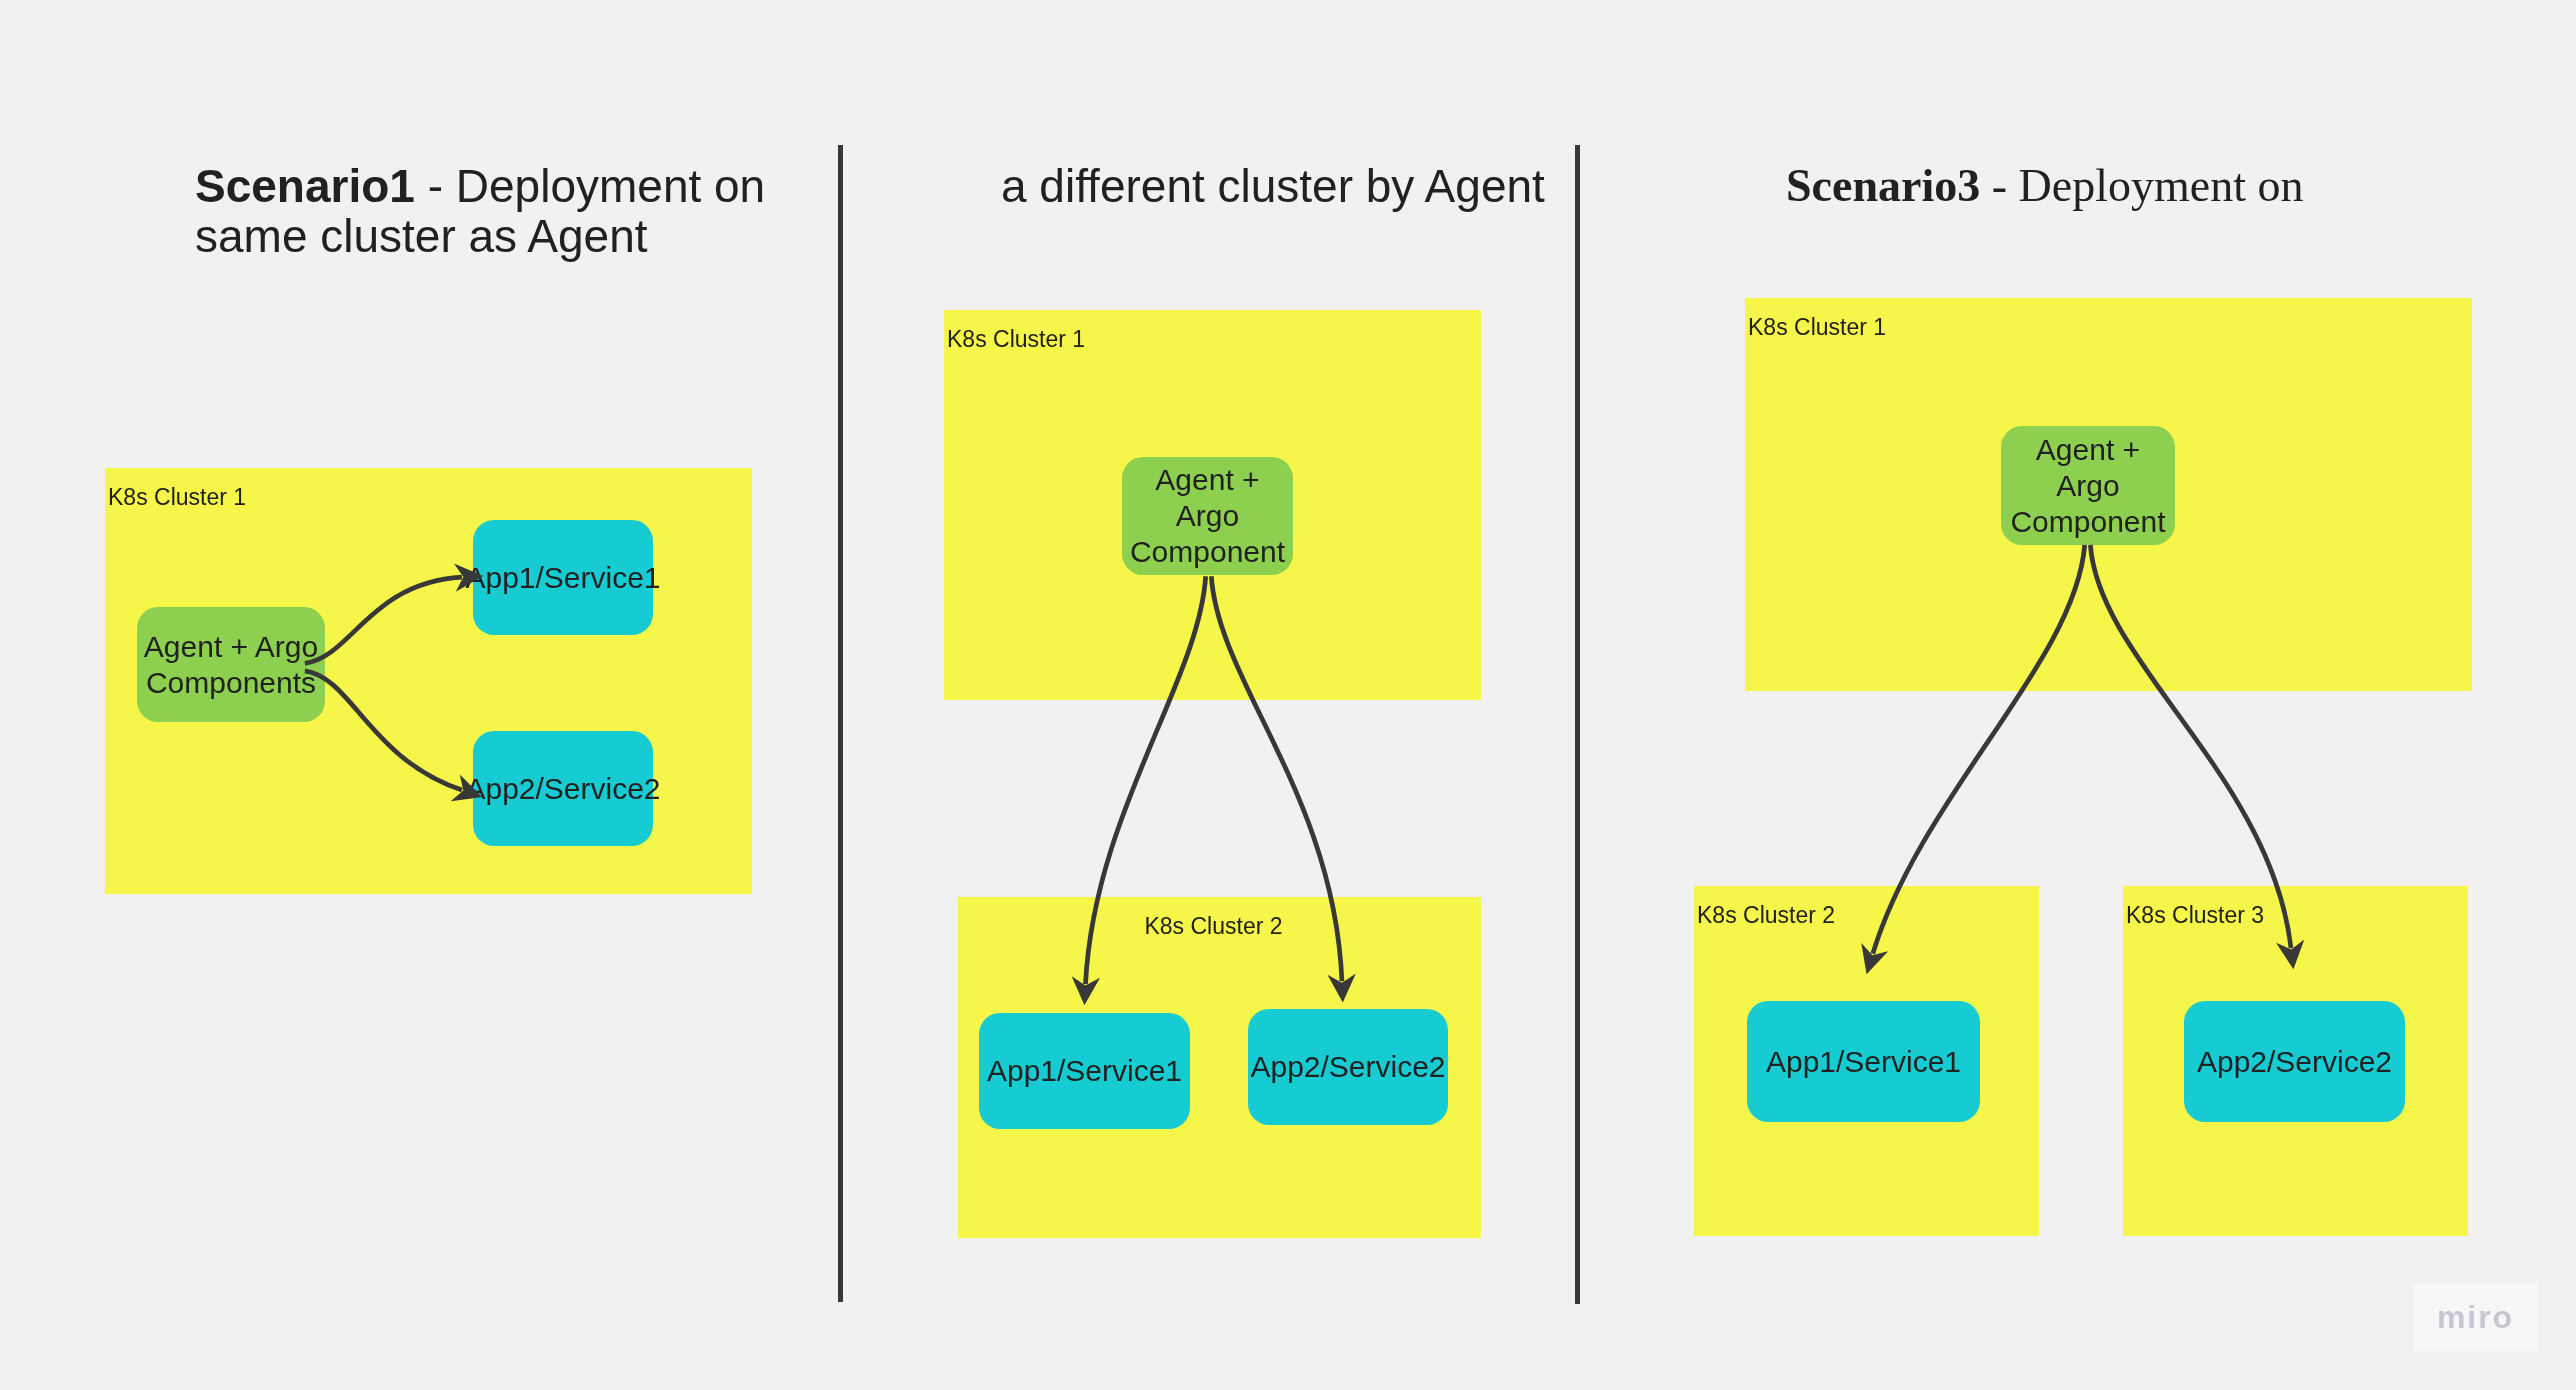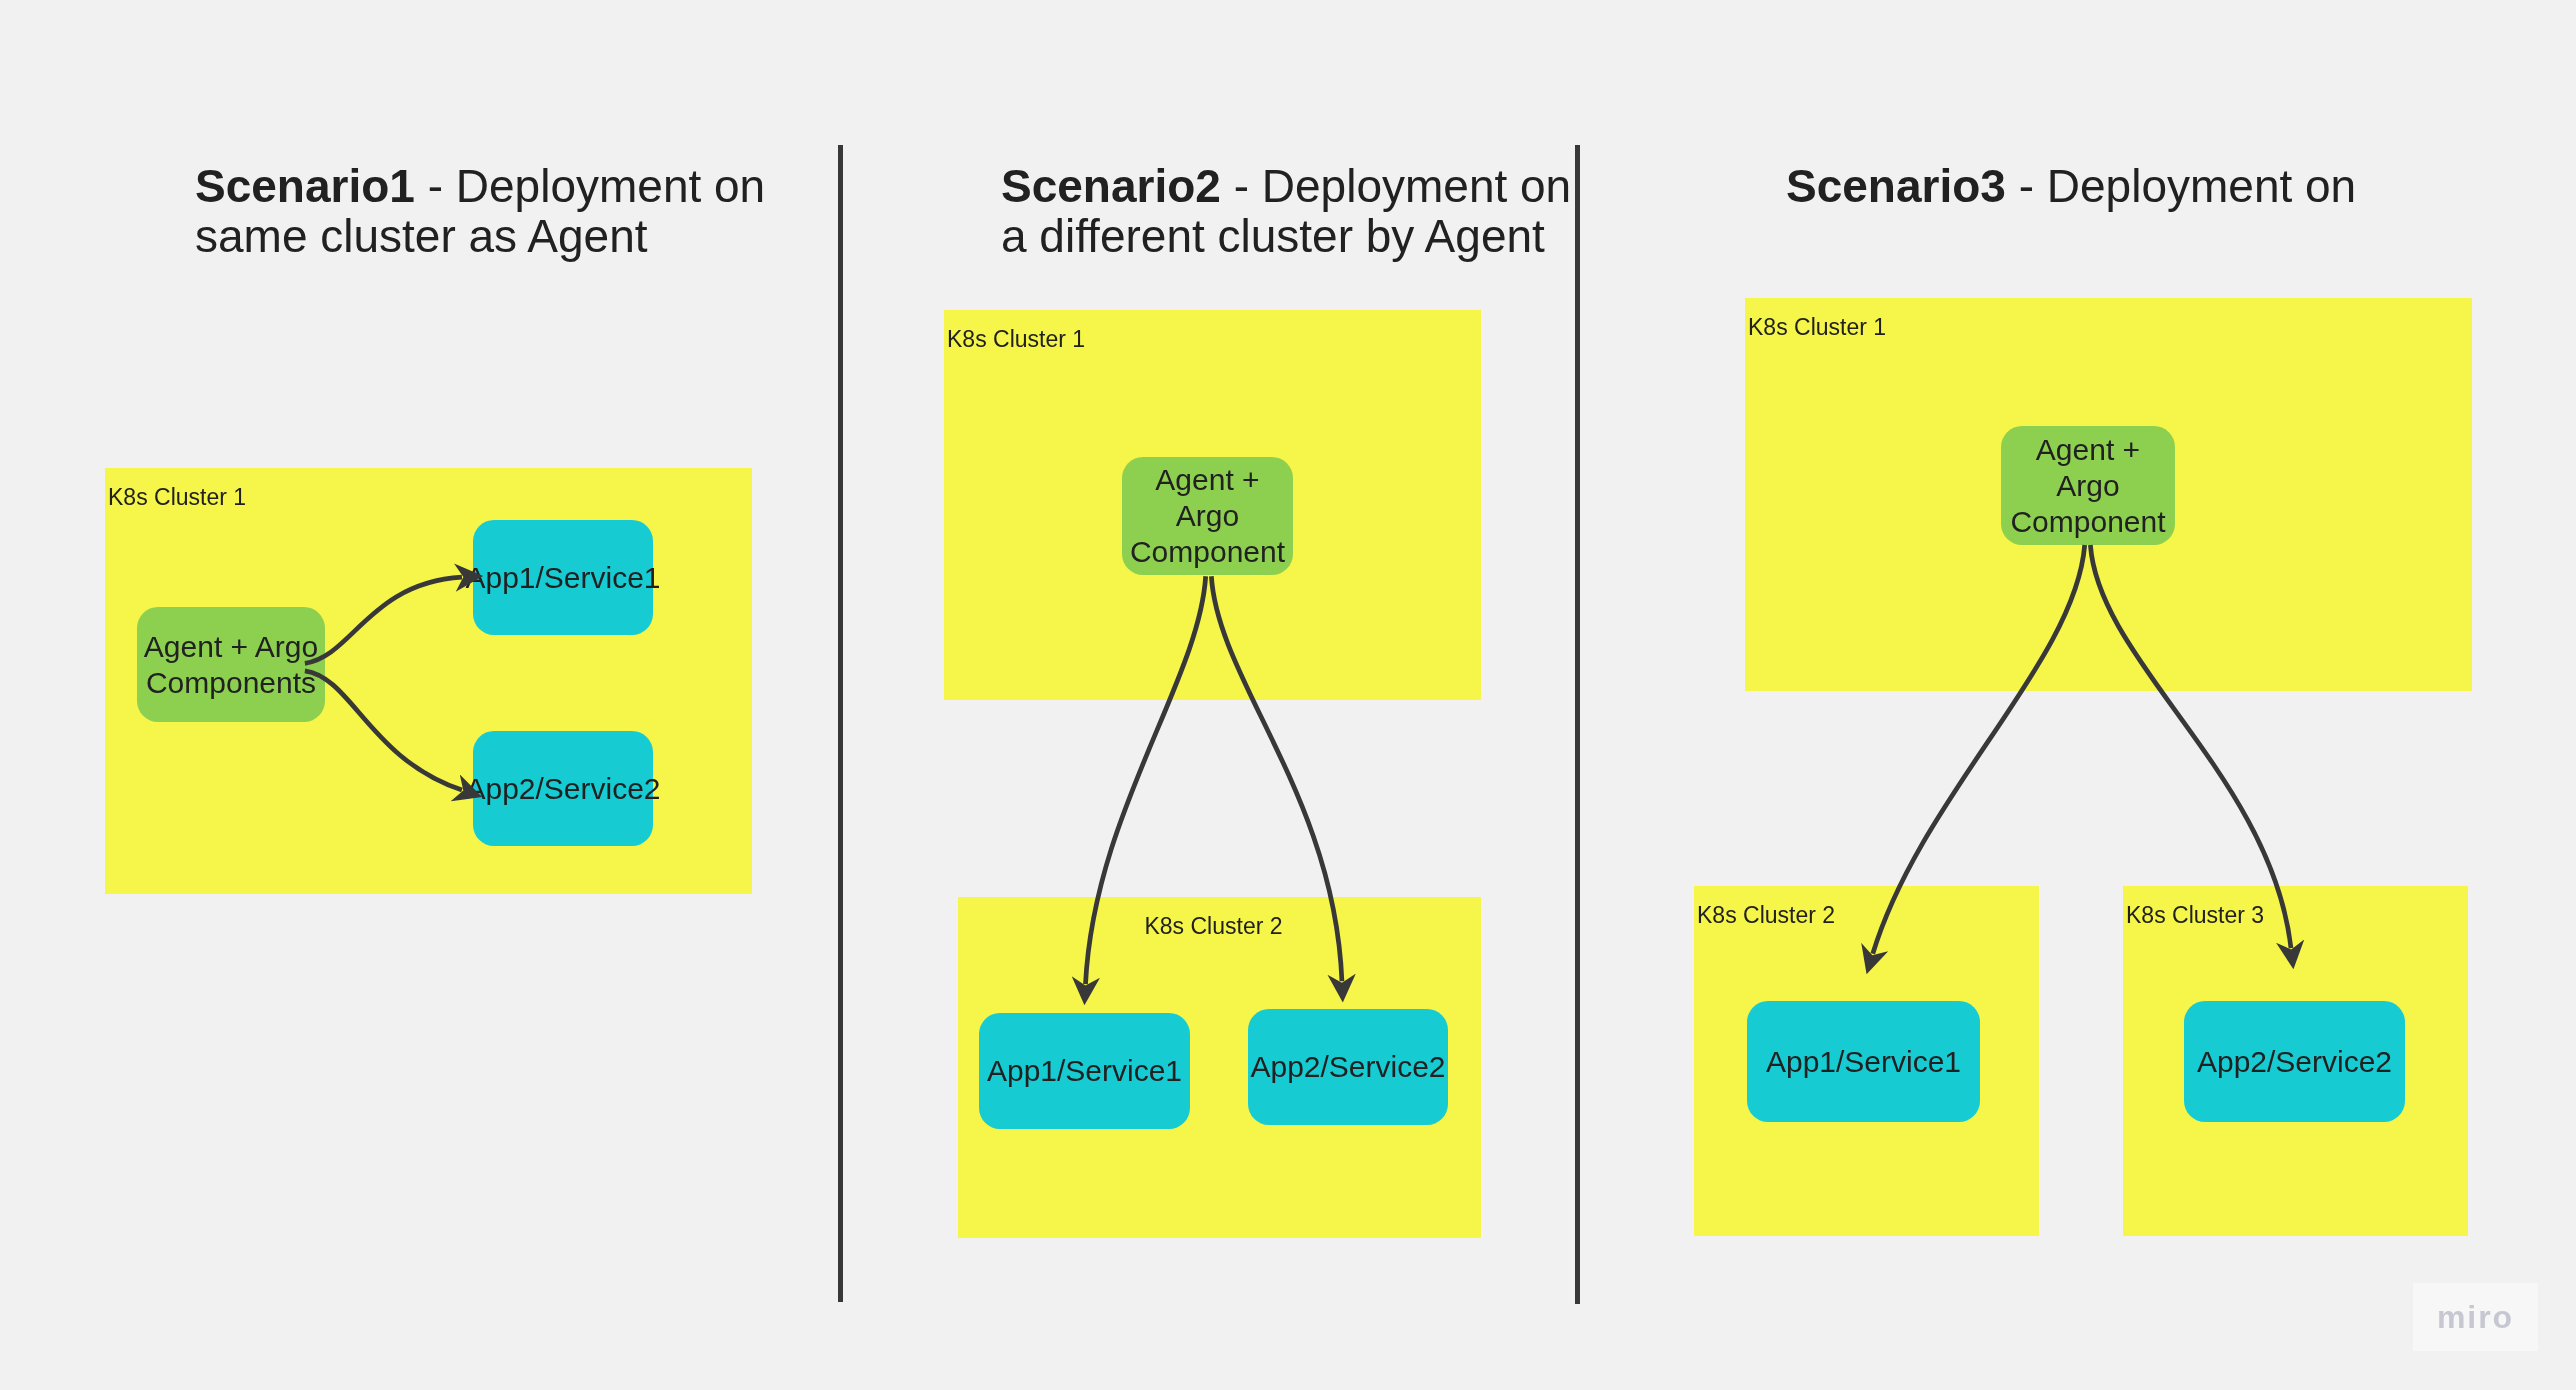--- a/index.html
+++ b/index.html
@@ -103,38 +103,37 @@
 
   <div class="cluster" style="left:105px;top:468px;width:647px;height:426px;">
     <div class="cluster-label">K8s Cluster 1</div>
   </div>
   <div class="node agent" style="left:137px;top:607px;width:188px;height:115px;">Agent + Argo
 Components</div>
   <div class="node app" style="left:473px;top:520px;width:180px;height:115px;">App1/Service1</div>
   <div class="node app" style="left:473px;top:731px;width:180px;height:115px;">App2/Service2</div>
 
   <div class="title" style="left:1001px;top:161px;">
-    <div><span class="b">Scenario2</span><span> - Deployment on</span></div>
     <div>a different cluster by Agent</div>
   </div>
 
   <div class="cluster" style="left:944px;top:310px;width:537px;height:390px;">
     <div class="cluster-label">K8s Cluster 1</div>
   </div>
   <div class="node agent" style="left:1122px;top:457px;width:171px;height:118px;">Agent +
 Argo
 Component</div>
 
   <div class="cluster" style="left:958px;top:897px;width:523px;height:341px;">
     <div class="cluster-label centered">K8s Cluster 2</div>
   </div>
   <div class="node app" style="left:979px;top:1013px;width:211px;height:116px;">App1/Service1</div>
   <div class="node app" style="left:1248px;top:1009px;width:200px;height:116px;">App2/Service2</div>
 
-  <div class="title" style="left:1786px;top:161px;">
+  <div class="title" style="left:1786px;top:161px;font-family:Liberation Serif, serif;">
     <div><span class="b">Scenario3</span><span> - Deployment on</span></div>
   </div>
 
   <div class="cluster" style="left:1745px;top:298px;width:727px;height:393px;">
     <div class="cluster-label">K8s Cluster 1</div>
   </div>
   <div class="node agent" style="left:2001px;top:426px;width:174px;height:119px;">Agent +
 Argo
 Component</div>
 

